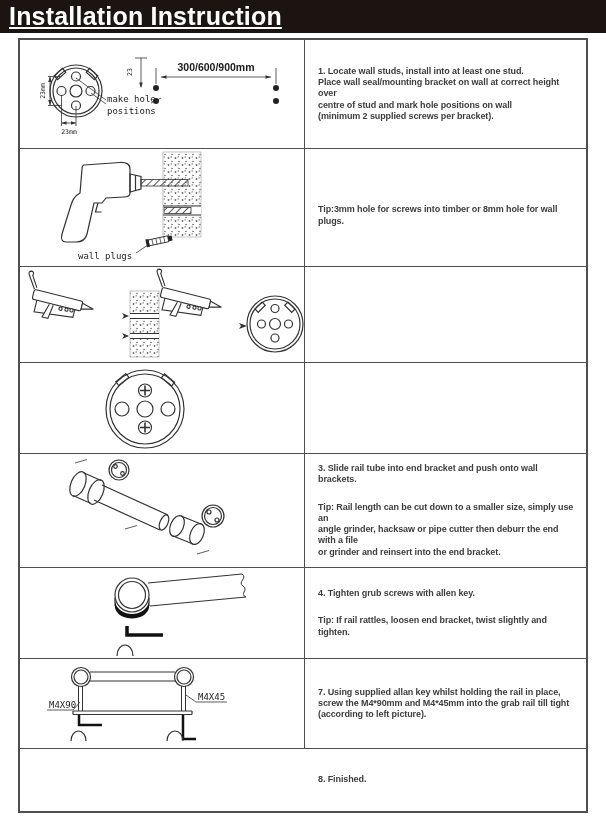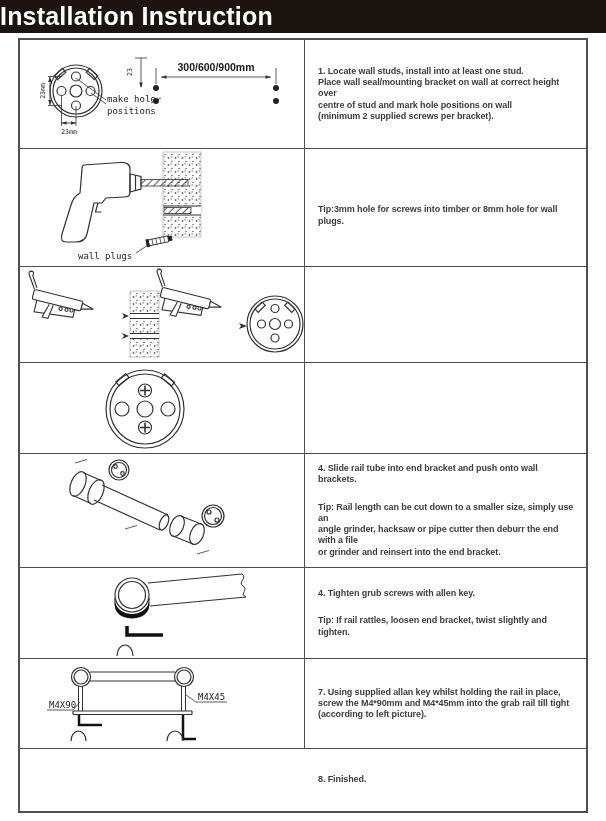--- a/index.html
+++ b/index.html
@@ -1,20 +1,20 @@
 <!DOCTYPE html>
 <html><head>
 <meta charset="utf-8">
 <style>
   html,body{margin:0;padding:0;background:#ffffff;}
   .page{position:relative;width:606px;height:821px;background:#fff;overflow:hidden;
         font-family:"Liberation Sans",sans-serif;}
   .header{position:absolute;left:0;top:0;width:606px;height:33px;background:#1b1410;
           display:flex;align-items:center;}
-  .header span{color:#ffffff;font-size:25px;font-weight:bold;letter-spacing:.2px;}
+  .header span{color:#ffffff;font-size:25px;font-weight:bold;padding-left:9px;letter-spacing:.2px;text-decoration:underline;}
   .itable{position:absolute;left:18px;top:38px;width:570px;border:2px solid #4f4f4f;box-sizing:border-box;background:#fff;}
   .row{display:flex;border-bottom:1px solid #4f4f4f;}
   .row:last-child{border-bottom:none;align-items:center;}
   .r1{height:108px}.r2{height:117px}.r3{height:95px}.r4{height:90px}
   .r5{height:113px}.r6{height:90px}.r7{height:89px}.r8{height:62px}
   .cill{width:284px;border-right:1px solid #4f4f4f;position:relative;overflow:hidden;flex:none;}
   .cill svg{position:absolute;left:0;top:0;}
   .ctxt{flex:1;display:flex;flex-direction:column;justify-content:center;
         padding:4px 10px 4px 13px;font-size:9px;line-height:1.25;letter-spacing:-0.1px;
         color:#3d3d3d;font-weight:bold;}
@@ -223,21 +223,21 @@
           <g class="dwg">
             <circle cx="193" cy="62" r="11"></circle>
               <circle cx="193" cy="62" r="8.5"></circle>
             <circle cx="189" cy="58" r="2"></circle>
               <circle cx="197" cy="66" r="2"></circle>
           </g>
           <path class="dim" d="M55,9 L67,5.5 M105,75 L117,71.5 M177,100 L189,96.5" stroke-width="1.2"></path>
         </svg>
       </div>
       <div class="ctxt">
-        <div class="step-text">4. Slide rail tube into end bracket and push onto wall brackets.</div>
+        <div class="step-text">3. Slide rail tube into end bracket and push onto wall brackets.</div>
         <div class="step-tip">Tip: Rail length can be cut down to a smaller size, simply use an
 angle grinder, hacksaw or pipe cutter then deburr the end with a file
 or grinder and reinsert into the end bracket.</div>
       </div>
     </div>
 
     <div class="row r6">
       <div class="cill">
         <svg width="284" height="89" viewBox="0 0 284 89">
           <g class="dwg">

